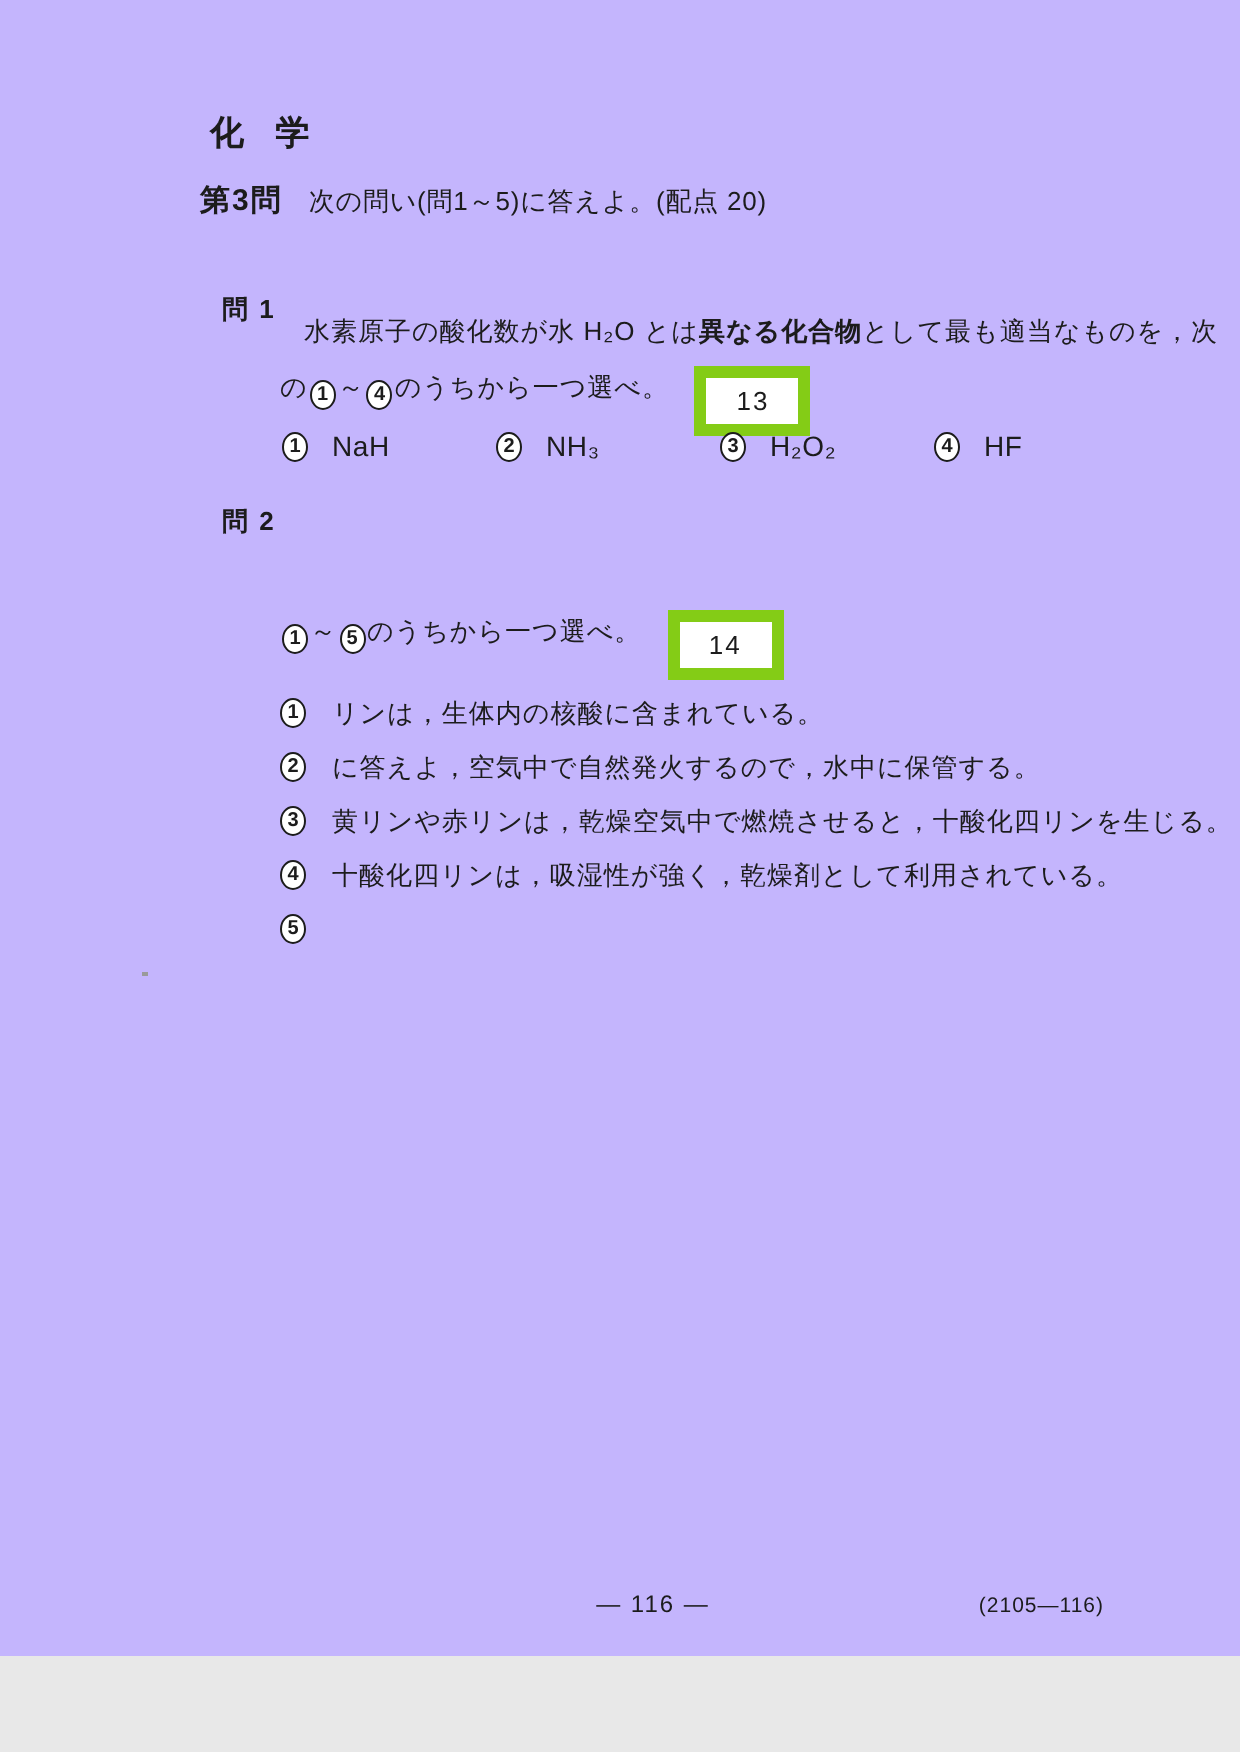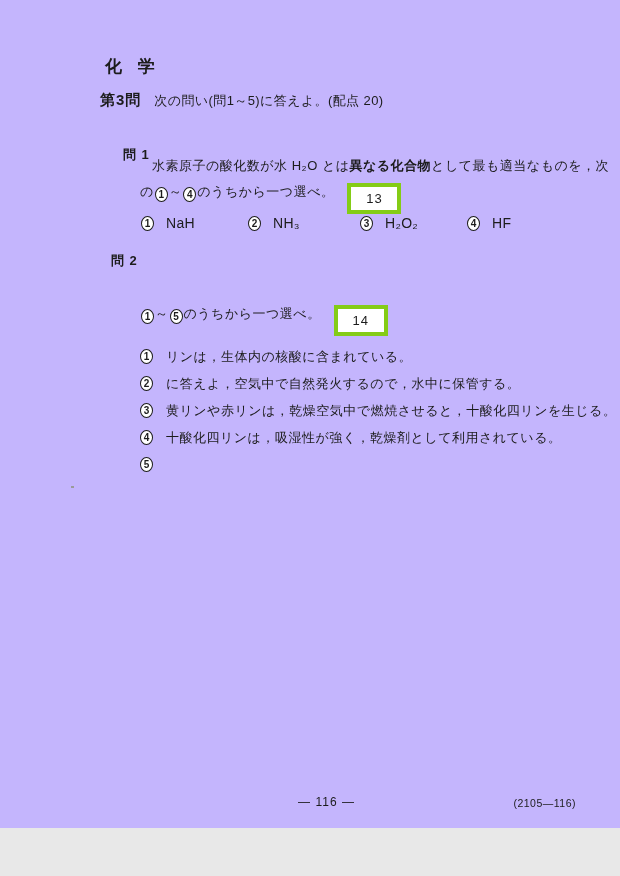--- a/index.html
+++ b/index.html
@@ -29,49 +29,49 @@
     border:1.5px solid #1c1c1c;border-radius:50%;
     font-size:10px;font-weight:600;letter-spacing:0;
     box-sizing:border-box;
     vertical-align:-2px;
     background:#fff;
   }
   .inline-circ{margin:0 1px;}
   .ansbox{
     display:inline-block;
     min-width:46px;height:23px;line-height:23px;
-    border:4px solid #84cc16;
+    border:6px solid #84cc16;
     text-align:center;
     font-size:13px;letter-spacing:1px;
     margin-left:13px;
     vertical-align:-7px;
     background:#fff;
   }
   .choice{display:inline-flex;align-items:center;}
   .choice .formula{margin-left:12px;}
   .formula{font-size:14px;letter-spacing:0.3px;}
   .statement{display:flex;align-items:flex-start;}
   .statement .circ{flex:0 0 auto;margin-right:13px;margin-top:1px;}
   .footer-page{left:45px;right:12px;top:795px;text-align:center;font-size:12px;letter-spacing:1px;position:absolute;}
-  .footer-code{right:44px;top:797px;font-size:10.5px;letter-spacing:0.5px;}
+  .footer-code{right:68px;top:797px;font-size:10.5px;letter-spacing:0.5px;}
   .speck{left:71px;top:486px;width:3px;height:2px;background:#9a9a9a;position:absolute;}
 </style>
 </head>
 <body>
 
 <div class="page">
 
   <div class="abs subject">化 学</div>
 
   <div class="abs section-row">
     <span class="sec-num">第3問</span>
     <span class="sec-inst">次の問い(問1～5)に答えよ。(配点 20)</span>
   </div>
 
-  <div class="abs q-label" style="left:123px;top:146px;">問 1</div>
+  <div class="abs q-label" style="left:111px;top:146px;">問 1</div>
 
   <div class="abs jp" style="left:152px;top:145px;">
     <span>水素原子の酸化数が水 H₂O とは</span><span class="b">異なる化合物</span><span>として最も適当なものを，次</span>
   </div>
 
   <div class="abs jp" style="left:140px;top:171px;">
     <span>の</span><span class="circ inline-circ">1</span><span>～</span><span class="circ inline-circ">4</span><span>のうちから一つ選べ。</span><span class="ansbox">13</span>
   </div>
 
   <div class="abs choice" style="left:141px;top:215px;">

